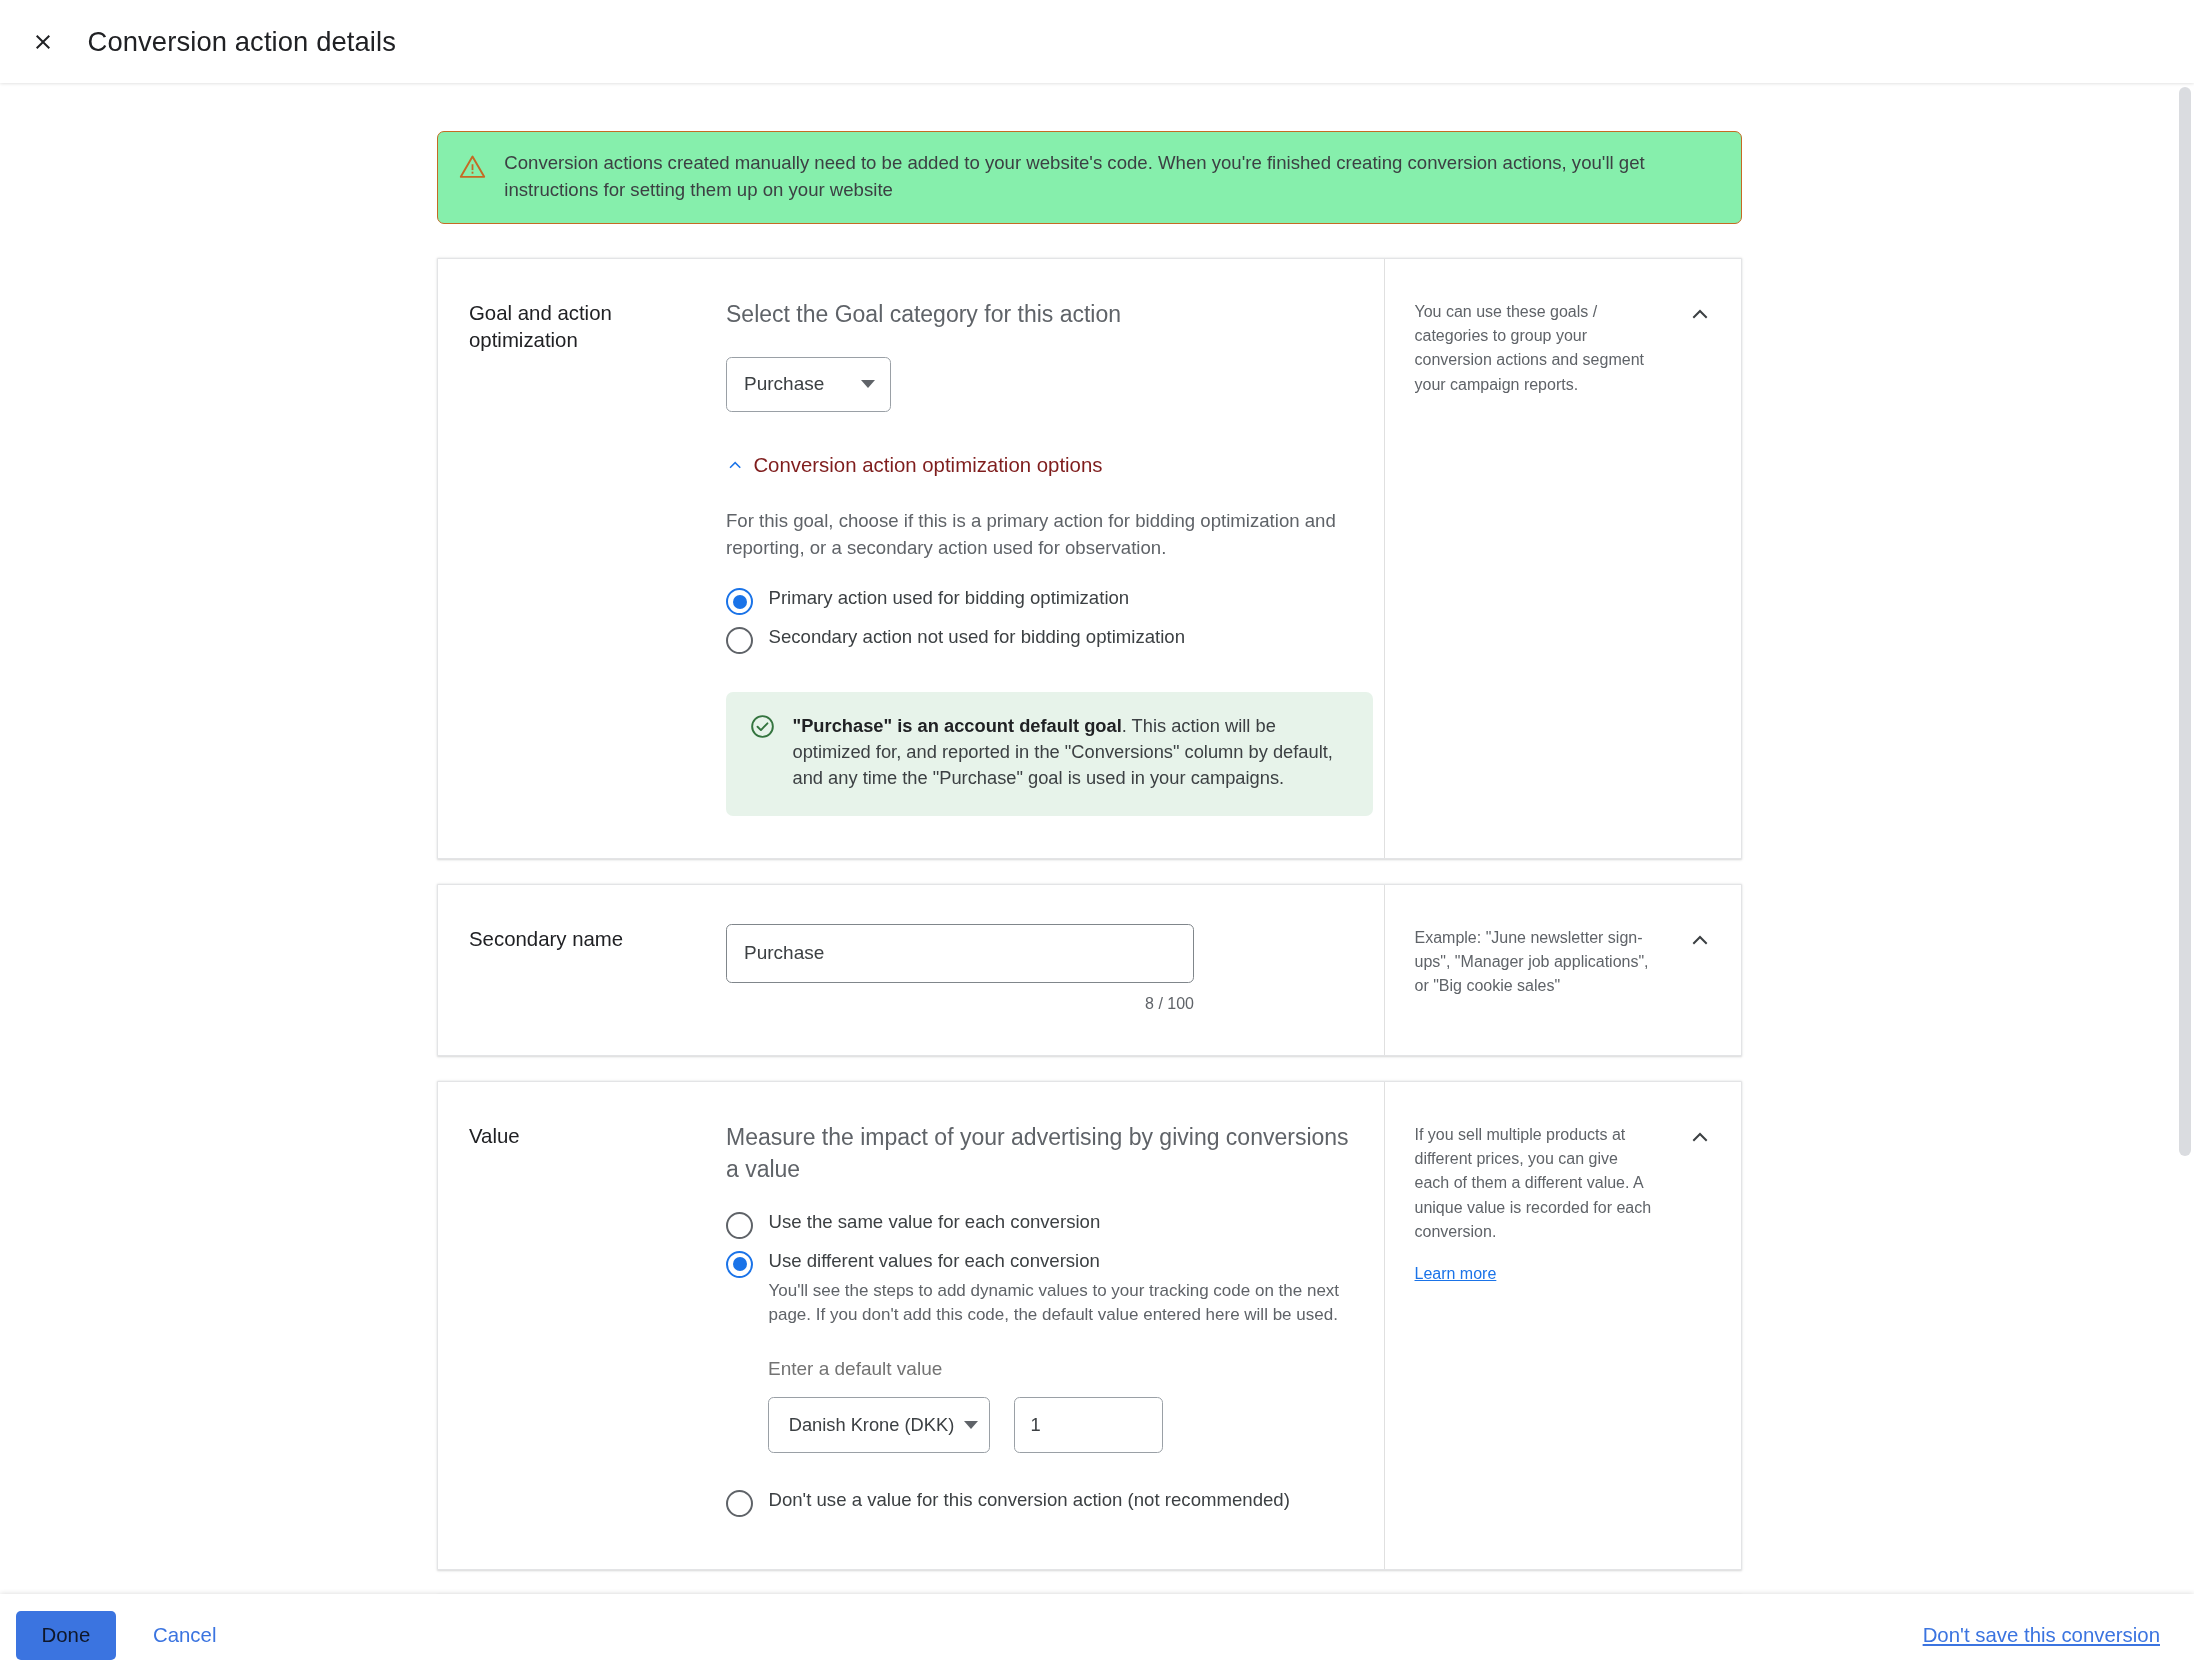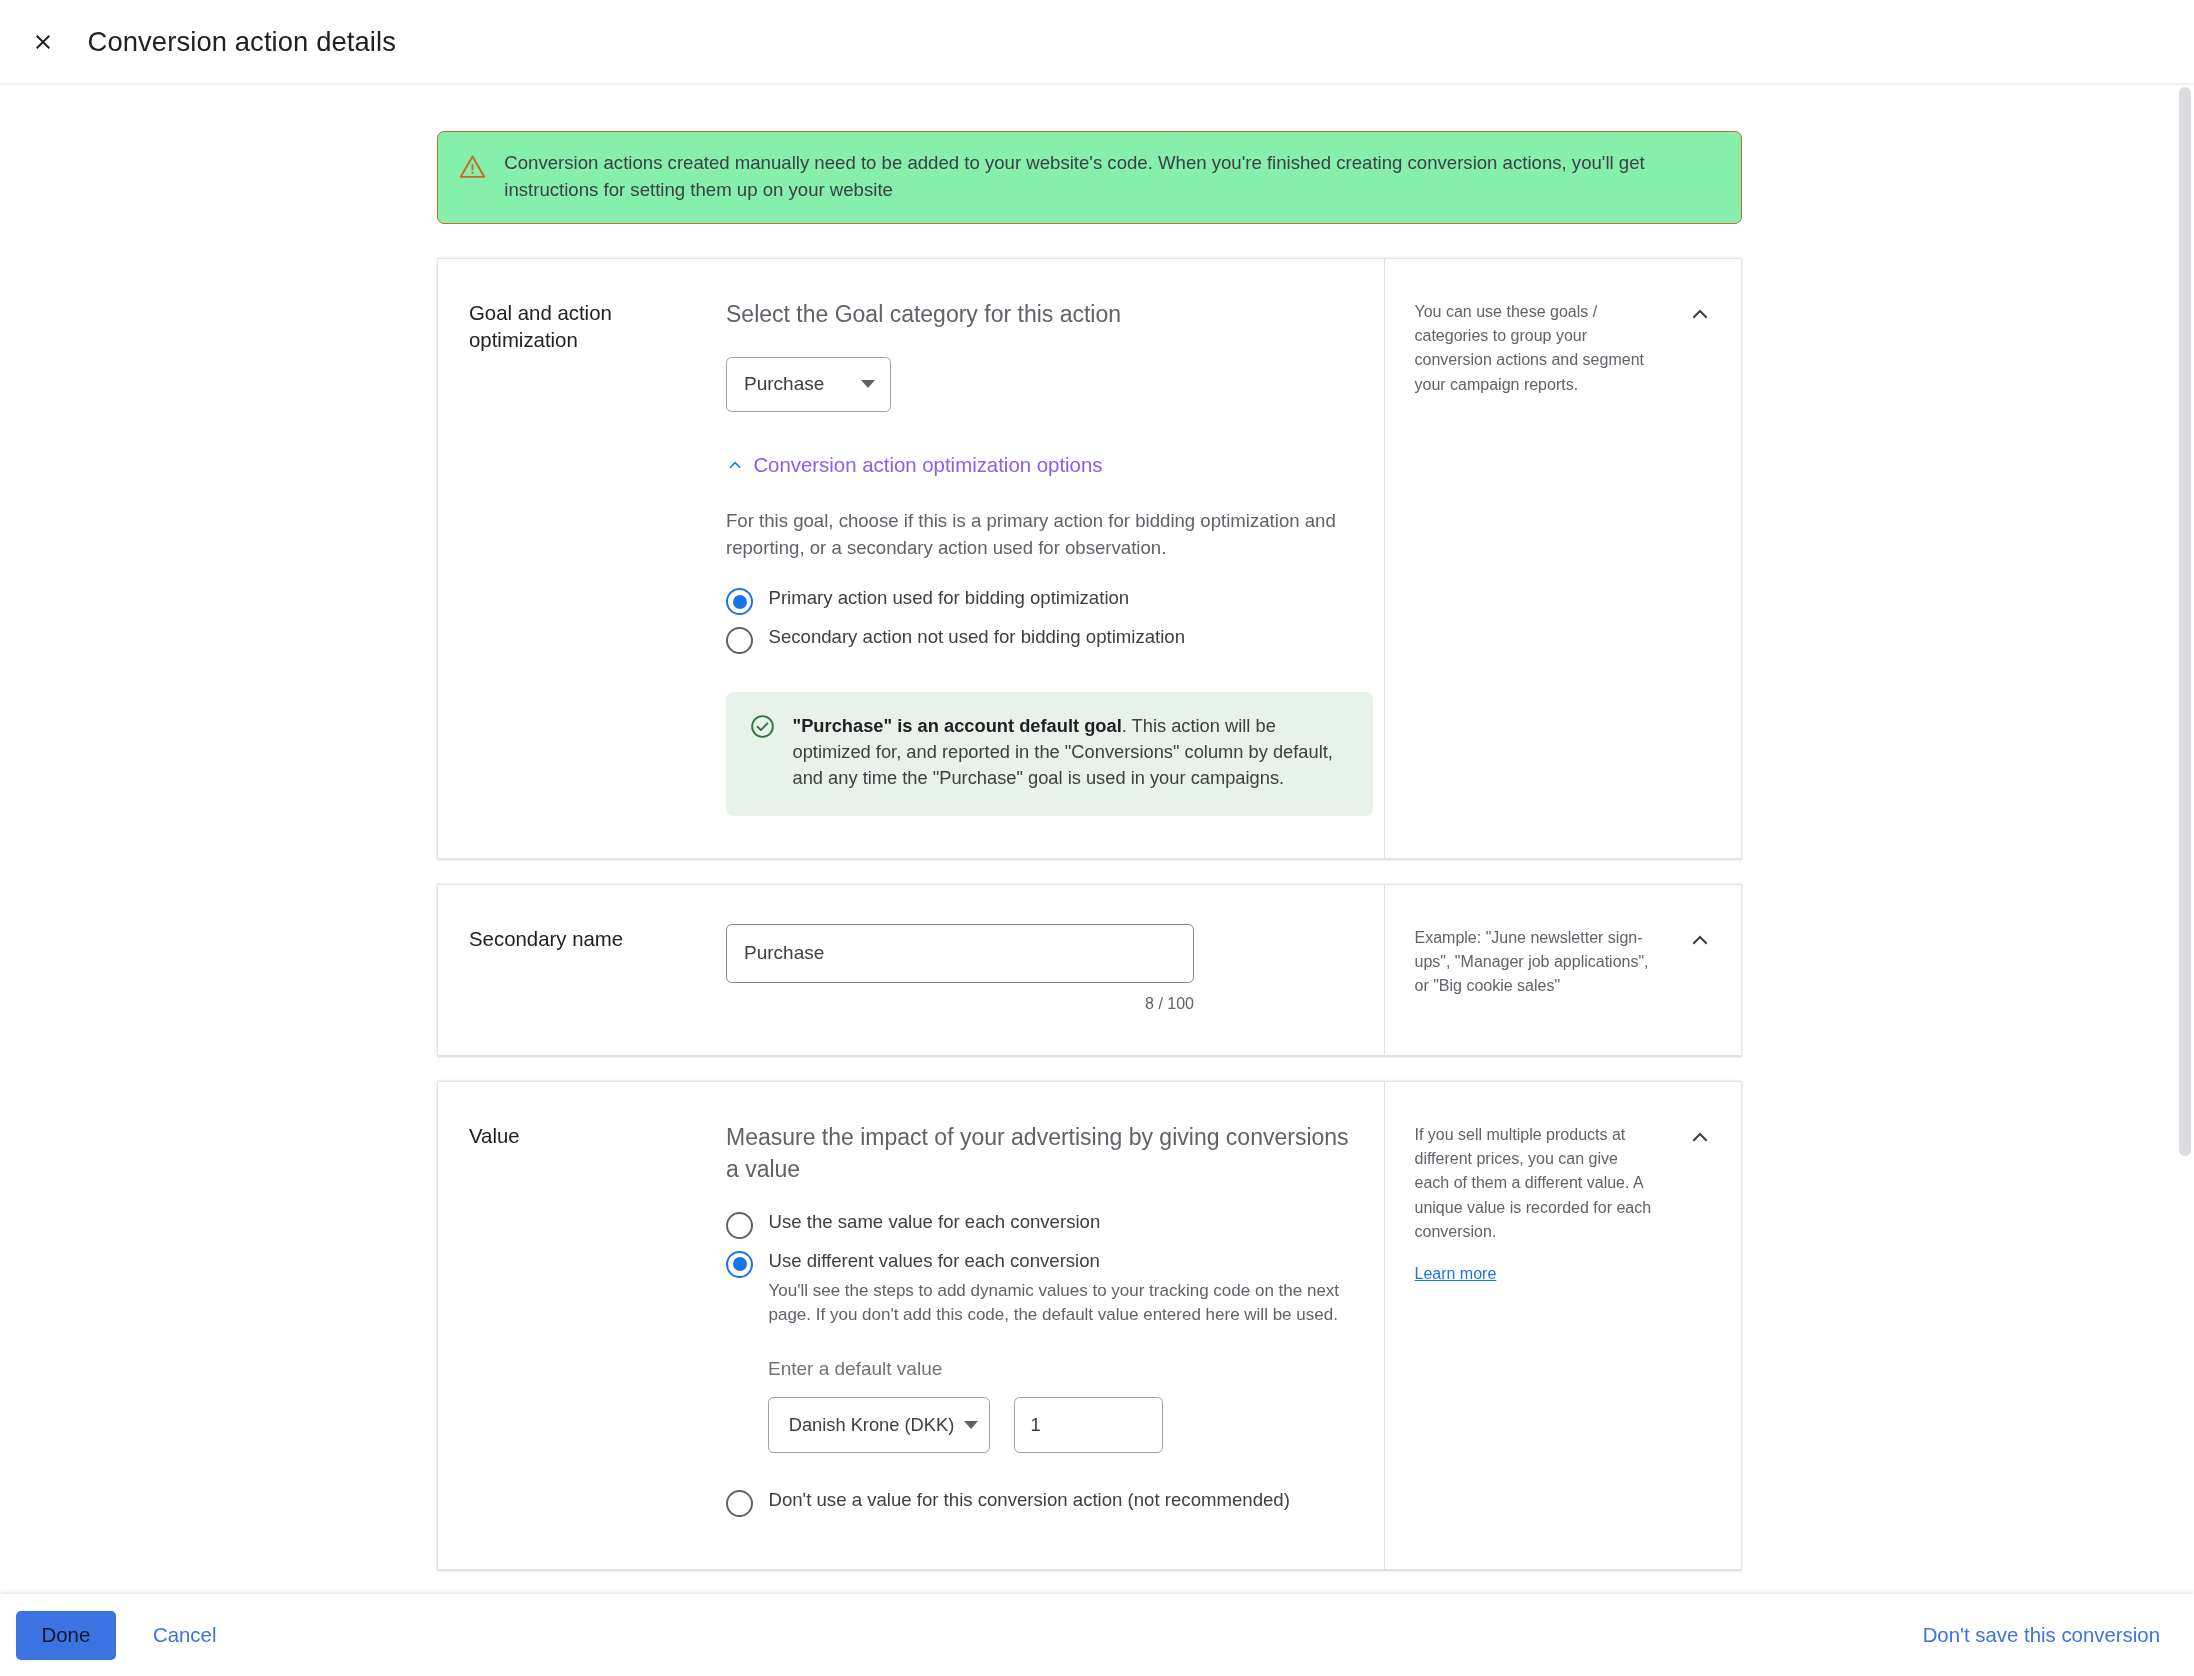--- a/index.html
+++ b/index.html
@@ -176,21 +176,21 @@
   .toggle-link-row {
     margin-top: 42px;
     display: flex;
     align-items: center;
     gap: 9.1px;
     cursor: pointer;
     width: fit-content;
   }
   .toggle-link-row .tl-text {
     font-size: 20.4px;
-    color: #8b5cf6;
+    color: #7f1d1d;
     white-space: nowrap;
   }
 
   .para {
     margin-top: 31px;
     font-size: 18.6px;
     line-height: 1.43;
     color: #5f6368;
     max-width: 633px;
   }
@@ -350,20 +350,21 @@
   }
   .bottom-spacer { flex: 1 1 auto; }
   .btn-dontsave {
     background: transparent;
     border: none;
     color: #3b74e0;
     font-size: 20.4px;
     font-family: "Liberation Sans", sans-serif;
     cursor: pointer;
     white-space: nowrap;
+    text-decoration: underline;
   }
 
   
   .scrollbar-track {
     position: absolute;
     top: 83px;
     right: 0;
     width: 21px;
     height: 1511px;
     background: #ffffff;

